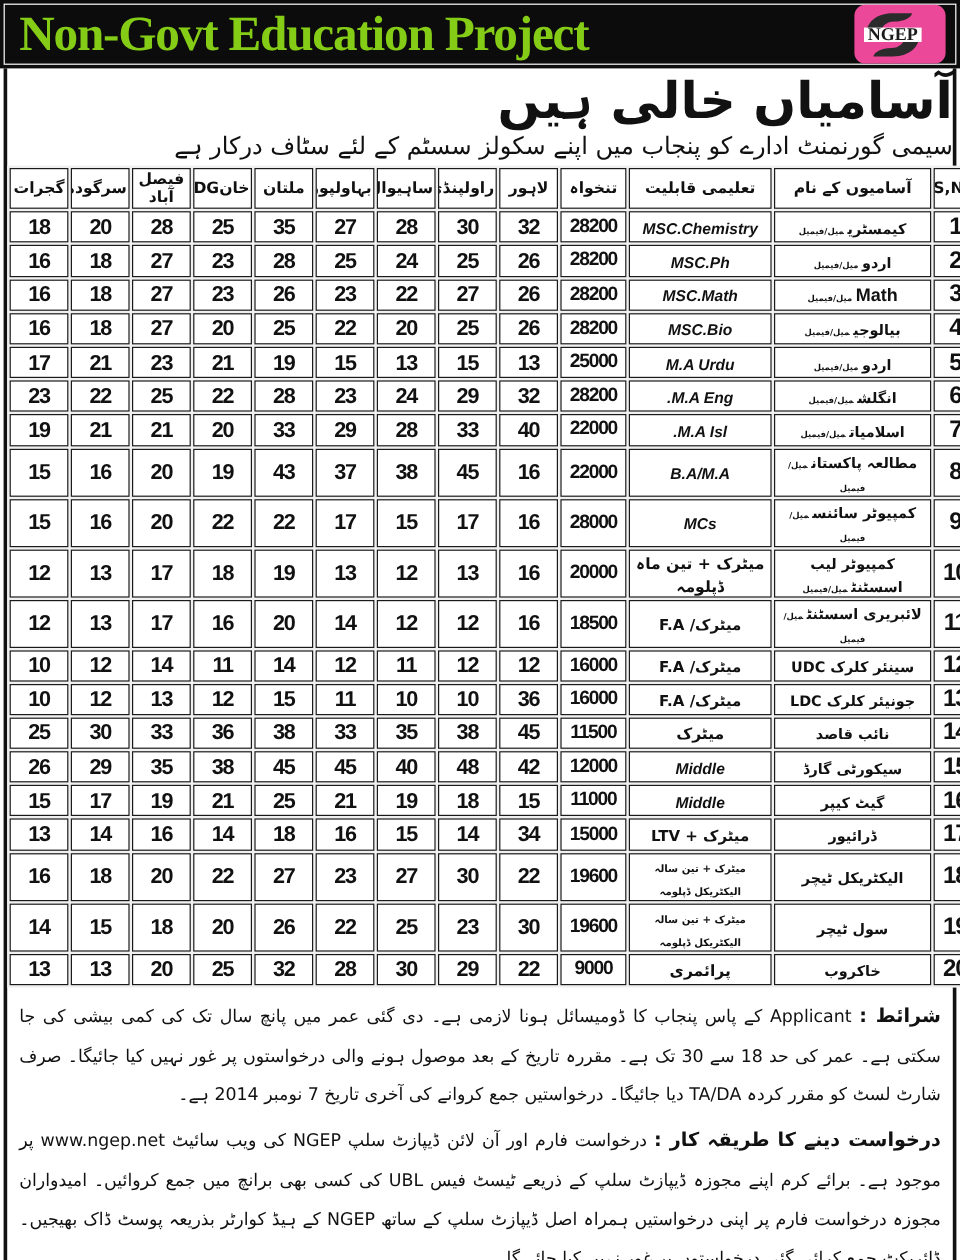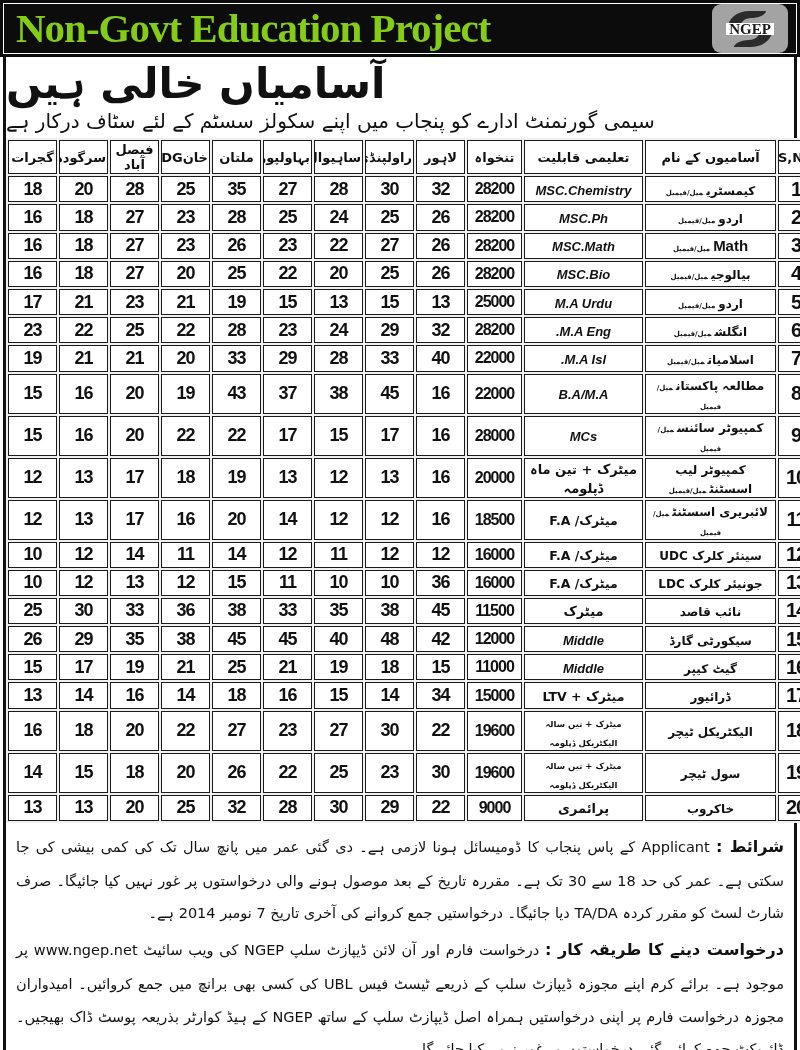--- a/index.html
+++ b/index.html
@@ -4,28 +4,28 @@
 <style>
   html,body{margin:0;padding:0;background:#fff;}
   body{width:800px;height:1050px;font-family:"Liberation Sans",sans-serif;color:#111;overflow:hidden;}
 
   
   .topbar{height:57px;background:#0c0c0c;display:flex;align-items:center;justify-content:space-between;
           padding:0 12px 0 16px;position:relative;box-sizing:border-box;}
   .topbar::after{content:'';position:absolute;inset:3px;border:1px solid #fff;pointer-events:none;}
   .mast-title{color:#84cc16;font-family:"Liberation Serif",serif;font-weight:700;font-size:41px;
               letter-spacing:-1px;white-space:nowrap;line-height:1;}
-  .logo-box{background:#a3a3a3;border-radius:9px;width:76px;height:49px;display:flex;align-items:center;
-            justify-content:center;position:relative;z-index:2;}
+  .logo-box{background:#ec4899;border-radius:9px;width:76px;height:49px;display:flex;align-items:center;
+            position:relative;z-index:2;}
   .logo-box svg{display:block;}
 
   
   .frame{margin:0 3px;border:3px solid #111;border-top:none;box-sizing:border-box;background:#fff;}
 
-  .hero{text-align:left;padding-top:4px;direction:rtl;font-family:"DejaVu Sans",sans-serif;}
+  .hero{text-align:right;padding-top:4px;direction:rtl;font-family:"DejaVu Sans",sans-serif;}
   .hero-title{font-size:42px;font-weight:700;line-height:1.1;}
   .hero-sub{font-size:20px;font-weight:400;margin-top:2px;margin-bottom:5px;}
 
   
   table.jobs{direction:rtl;border-collapse:separate;border-spacing:2px;margin:0 auto;background:#f0f0f0;
              table-layout:fixed;width:792px;}
   table.jobs th,table.jobs td{border:1px solid #1a1a1a;background:#fff;text-align:center;vertical-align:middle;
              padding:0 1px;overflow:hidden;box-sizing:border-box;}
   table.jobs th{height:34px;font-family:"DejaVu Sans",sans-serif;font-weight:700;font-size:13px;text-align:center;}
   table.jobs td{height:26.2px;}

